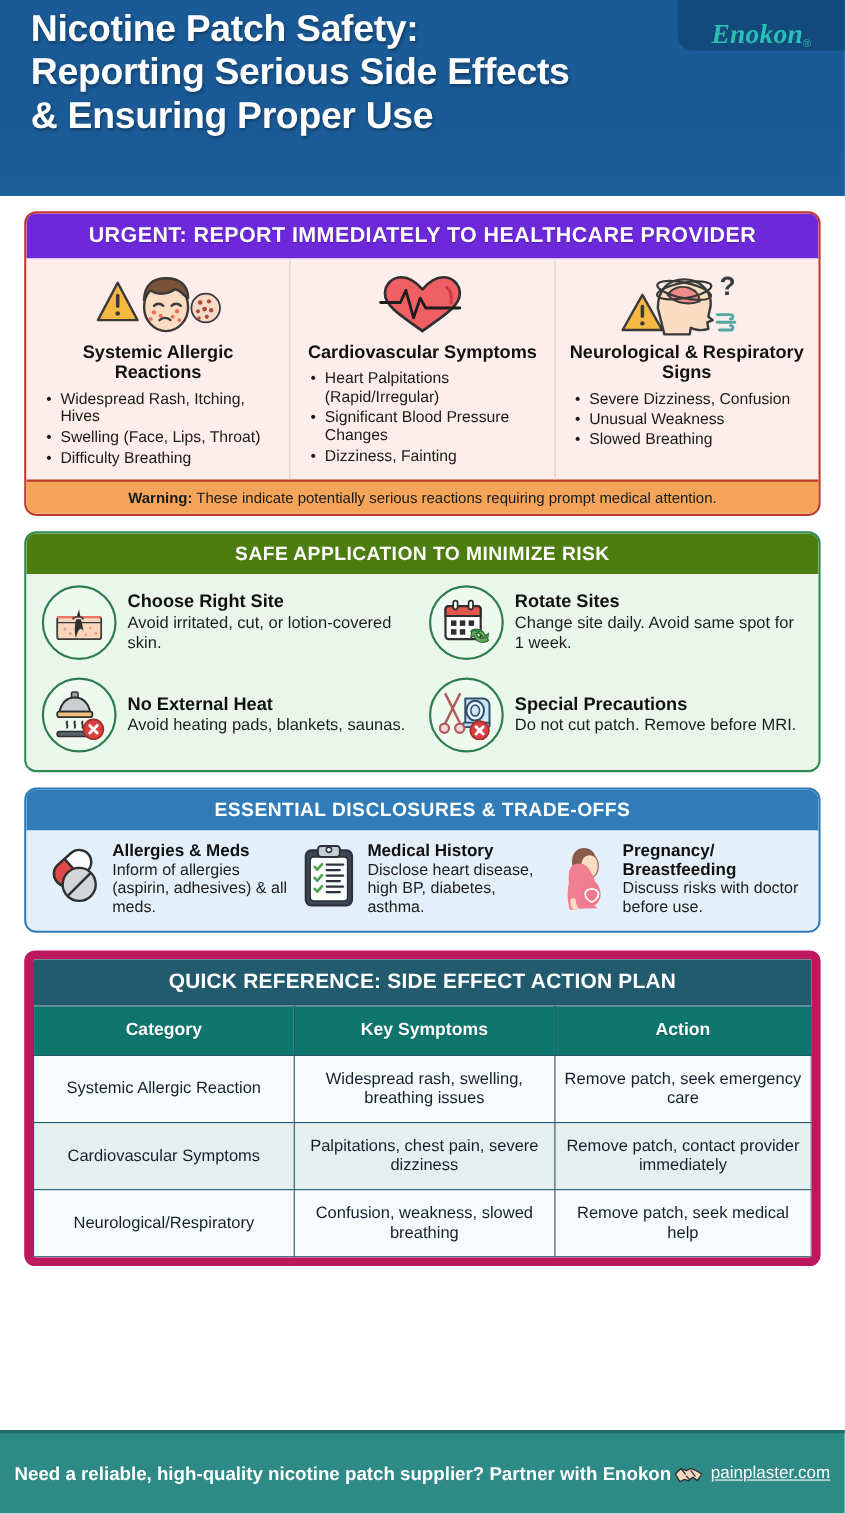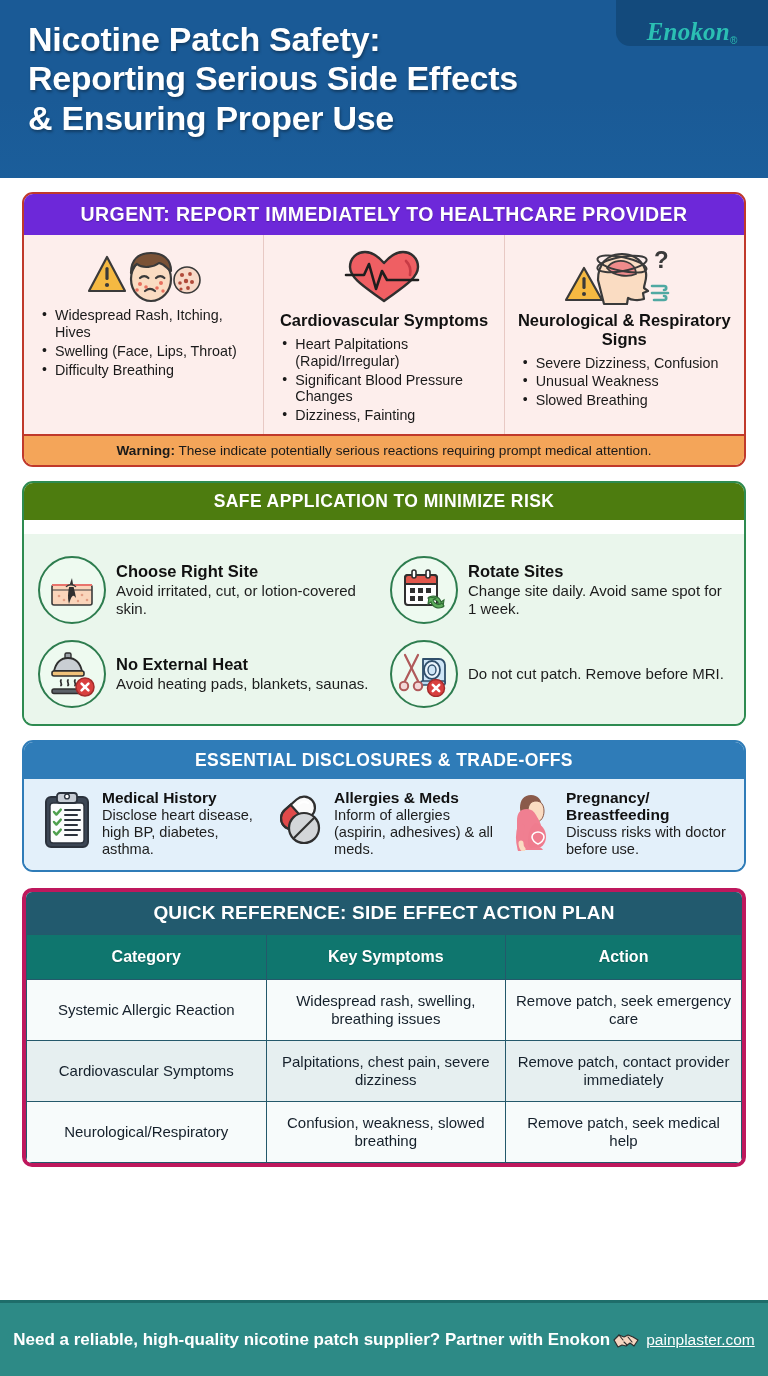--- a/index.html
+++ b/index.html
@@ -10,21 +10,21 @@
     overflow: hidden;
   }
   #page { position: relative; width: 768px; height: 1376px; background:#ffffff; }
 
   
   .header {
     position: relative;
     height: 178px;
     background: linear-gradient(180deg,#1a5a96 0%, #1a5a96 55%, #1b5e9b 100%);
     background-color:#1a5a96;
-    padding: 20px 24px 0 28px;
+    padding: 7px 24px 0 28px;
   }
   .header-title {
     color:#ffffff;
     font-size: 34px;
     font-weight: 800;
     line-height: 1.16;
     letter-spacing: -0.3px;
     text-shadow: 1px 2px 3px rgba(0,0,0,.35);
     max-width: 640px;
   }
@@ -74,42 +74,42 @@
   }
   .warn-bar {
     background:#f4a559; border-top:2px solid #c0392b;
     padding:7px 12px; font-size:13.6px; color:#1a1a1a; text-align:center;
   }
   .warn-bar b { font-weight:800; }
 
   
   .safe { margin-top: 14px; border:2px solid #2e8b51; border-radius:11px; }
   .safe .card-head { background:#4d7c0f; font-size:17.5px; padding:8px 0; }
-  .safe-body { background:#eaf6ec; padding: 16px 14px 10px; margin-top: 14px; }
+  .safe-body { background:#eaf6ec; padding: 4px 14px 10px; }
   .safe-grid { display:grid; grid-template-columns: 1fr 1fr; row-gap: 4px; column-gap: 12px;}
   .sitem { display:flex; align-items:center; gap:10px; padding: 6px 0; }
   .circ {
     flex:0 0 auto; width:68px; height:68px; border-radius:50%;
     border:2px solid #2e7d4f; background:#eefaf0;
     display:flex; align-items:center; justify-content:center;
   }
   .sitem h4 { font-size:16.5px; font-weight:800; color:#111; line-height:1.1; margin-bottom:2px; }
   .sitem p  { font-size:15px; color:#1d1d1d; line-height:1.18; }
 
   
   .disc { margin-top: 14px; border:2px solid #2f7cb8; border-radius:11px; }
   .disc .card-head { background:#2f7cb8; font-size:17.5px; padding:8px 0; }
   .disc-body { background:#e3f0fa; padding:10px 12px 12px; display:flex; }
   .dcol { flex:1; display:flex; gap:8px; align-items:flex-start; padding: 0 4px;}
   .dcol .dic { flex:0 0 auto; width:54px; display:flex; justify-content:center; padding-top:2px;}
   .dcol h4 { font-size:15.5px; font-weight:800; color:#111; line-height:1.1; margin-bottom:1px;}
   .dcol p  { font-size:14.6px; color:#1d1d1d; line-height:1.17; }
 
   
-  .qref { margin: 16px 22px 0; border:4px solid #be185d; border-radius:10px; overflow:hidden; }
+  .qref { margin: 16px 22px 0; border:8px solid #be185d; border-radius:10px; overflow:hidden; }
   .qref-head {
     background:#225a6e; color:#fff; text-align:center; font-weight:800;
     font-size:19px; padding:10px 0; letter-spacing:.2px;
   }
   table { width:100%; border-collapse: collapse; background:#f4f8f8; }
   thead th {
     background:#0f766e; color:#fff; font-size:16px; font-weight:800;
     padding:13px 4px; border:1px solid #24596b; text-shadow:0 1px 1px rgba(0,0,0,.2);
   }
   tbody td {
@@ -179,20 +179,21 @@
               <circle cx="97" cy="28" r="2.1"></circle>
                 <circle cx="105" cy="27" r="1.9"></circle>
                 <circle cx="101" cy="34" r="2.2"></circle>
               <circle cx="95" cy="36" r="1.8"></circle>
                 <circle cx="107" cy="35" r="2"></circle>
                 <circle cx="103" cy="41" r="1.9"></circle>
               <circle cx="96" cy="42" r="1.6"></circle>
             </g>
           </svg>
         </div>
+        <h3>Systemic Allergic Reactions</h3>
         <ul>
           <li>Widespread Rash, Itching, Hives</li>
           <li>Swelling (Face, Lips, Throat)</li>
           <li>Difficulty Breathing</li>
         </ul>
       </div>
 
       <div class="ucol">
         <div class="uicon">
           <svg width="92" height="58" viewBox="0 0 92 58">
@@ -327,31 +328,50 @@
                 <path d="M6 4l13 26"></path>
                   <path d="M19 4L6 30"></path>
               </g>
               <circle cx="5" cy="35" r="4.2" fill="#f3d8d8" stroke="#b05a5a" stroke-width="2"></circle>
               <circle cx="19" cy="35" r="4.2" fill="#f3d8d8" stroke="#b05a5a" stroke-width="2"></circle>
               <circle cx="37" cy="37" r="8.5" fill="#d9403f" stroke="#a32c2c" stroke-width="1.5"></circle>
               <path d="M33.8 33.8l6.4 6.4M40.2 33.8l-6.4 6.4" stroke="#fff" stroke-width="2.6" stroke-linecap="round"></path>
             </svg>
           </div>
           <div>
+            <h4>Special Precautions</h4>
             <p>Do not cut patch. Remove before MRI.</p>
           </div>
         </div>
 
       </div>
     </div>
   </div>
 
   <div class="card disc">
     <div class="card-head">ESSENTIAL DISCLOSURES &amp; TRADE-OFFS</div>
     <div class="disc-body">
+
+      <div class="dcol">
+        <div class="dic">
+          <svg width="52" height="56" viewBox="0 0 52 56">
+            <g transform="rotate(-42 25 22)">
+              <rect x="6" y="11" width="38" height="22" rx="11" fill="#fbfbfb" stroke="#2f2f2f" stroke-width="2.2"></rect>
+              <path d="M6 22a11 11 0 0111-11h8v22h-8A11 11 0 016 22z" fill="#e04a4a" stroke="#2f2f2f" stroke-width="2.2"></path>
+              <path d="M31 16c4 0 7 2 8 5" stroke="#fff" stroke-width="2.2" fill="none" stroke-linecap="round"></path>
+            </g>
+            <circle cx="31" cy="37" r="15" fill="#d3d6d9" stroke="#2f2f2f" stroke-width="2.2"></circle>
+            <path d="M21 47L41 27" stroke="#2f2f2f" stroke-width="2.2"></path>
+          </svg>
+        </div>
+        <div>
+          <h4>Allergies &amp; Meds</h4>
+          <p>Inform of allergies (aspirin, adhesives) &amp; all meds.</p>
+        </div>
+      </div>
 
       <div class="dcol">
         <div class="dic">
           <svg width="50" height="58" viewBox="0 0 50 58">
             <rect x="4" y="6" width="42" height="50" rx="5" fill="#3c4654" stroke="#2b323c" stroke-width="2"></rect>
             <rect x="8" y="12" width="34" height="40" rx="3" fill="#fbfcfd" stroke="#2b323c" stroke-width="1.4"></rect>
             <rect x="15" y="2" width="20" height="10" rx="3" fill="#c6ccd4" stroke="#2b323c" stroke-width="1.8"></rect>
             <circle cx="25" cy="5.5" r="2.4" fill="#fbfcfd" stroke="#2b323c" stroke-width="1.4"></circle>
             <g stroke="#4fa04f" stroke-width="2.4" fill="none" stroke-linecap="round" stroke-linejoin="round">
               <path d="M12 21l2.4 2.6 4.4-5"></path>
@@ -364,38 +384,20 @@
               <path d="M23 29h15"></path>
                 <path d="M23 34h12"></path>
               <path d="M23 39h15"></path>
                 <path d="M23 44h12"></path>
             </g>
           </svg>
         </div>
         <div>
           <h4>Medical History</h4>
           <p>Disclose heart disease, high BP, diabetes, asthma.</p>
-        </div>
-      </div>
-
-      <div class="dcol">
-        <div class="dic">
-          <svg width="52" height="56" viewBox="0 0 52 56">
-            <g transform="rotate(-42 25 22)">
-              <rect x="6" y="11" width="38" height="22" rx="11" fill="#fbfbfb" stroke="#2f2f2f" stroke-width="2.2"></rect>
-              <path d="M6 22a11 11 0 0111-11h8v22h-8A11 11 0 016 22z" fill="#e04a4a" stroke="#2f2f2f" stroke-width="2.2"></path>
-              <path d="M31 16c4 0 7 2 8 5" stroke="#fff" stroke-width="2.2" fill="none" stroke-linecap="round"></path>
-            </g>
-            <circle cx="31" cy="37" r="15" fill="#d3d6d9" stroke="#2f2f2f" stroke-width="2.2"></circle>
-            <path d="M21 47L41 27" stroke="#2f2f2f" stroke-width="2.2"></path>
-          </svg>
-        </div>
-        <div>
-          <h4>Allergies &amp; Meds</h4>
-          <p>Inform of allergies (aspirin, adhesives) &amp; all meds.</p>
         </div>
       </div>
 
       <div class="dcol">
         <div class="dic">
           <svg width="46" height="60" viewBox="0 0 46 60">
             <path d="M12 17c0-8 4-13 11-13s11 5 11 12c0 6-2 9-4 11-1 5 1 6 1 6-4 2-10 2-13 0 0 0 2-2 1-6-4-2-7-5-7-10z" fill="#8a5a4a"></path>
             <path d="M20 20c0-6 3-10 8-10s8 4 8 10-3 11-8 11-8-5-8-11z" fill="#fadcc2" stroke="#8a5a4a" stroke-width="1"></path>
             <path d="M9 30c0-8 3-12 10-12 4 0 7 2 9 6 3 5 6 10 6 17 0 9-5 16-12 18H13c-3-6-4-12-4-18z" fill="#f07f91"></path>
             <path d="M27 32c7 1 11 7 11 14 0 7-5 12-12 12-4 0-6-2-6-6 0-8 1-15 7-20z" fill="#ef7c8e"></path>

